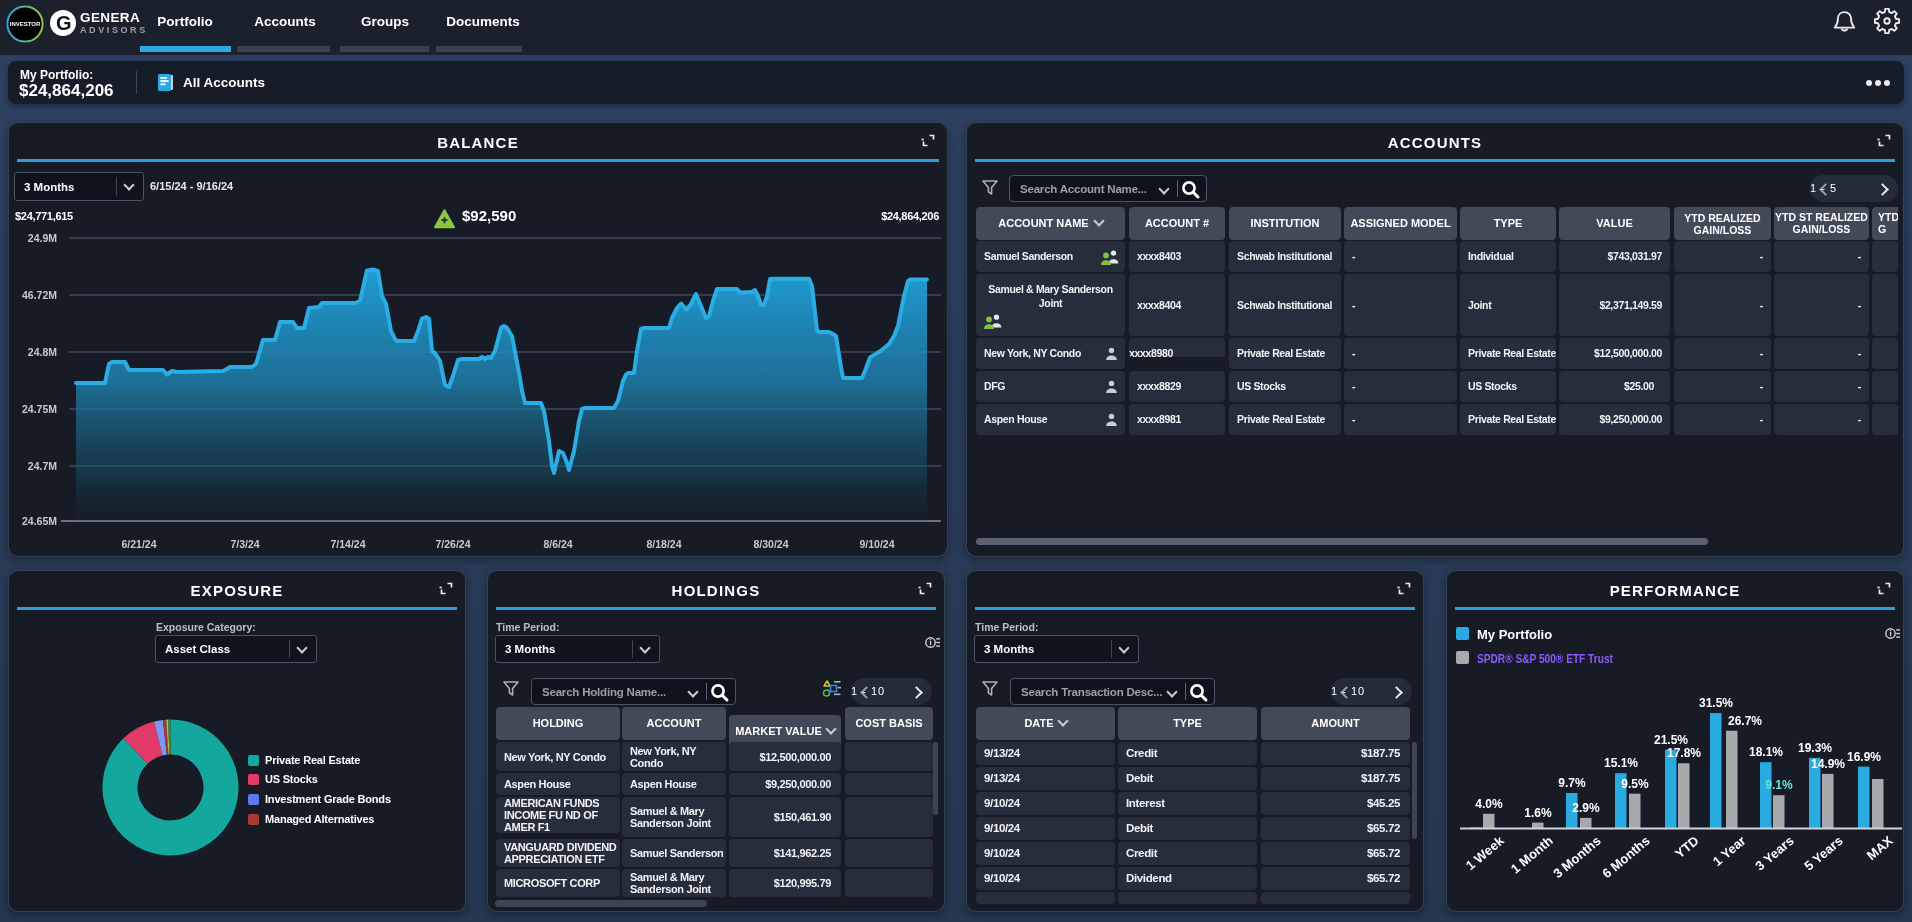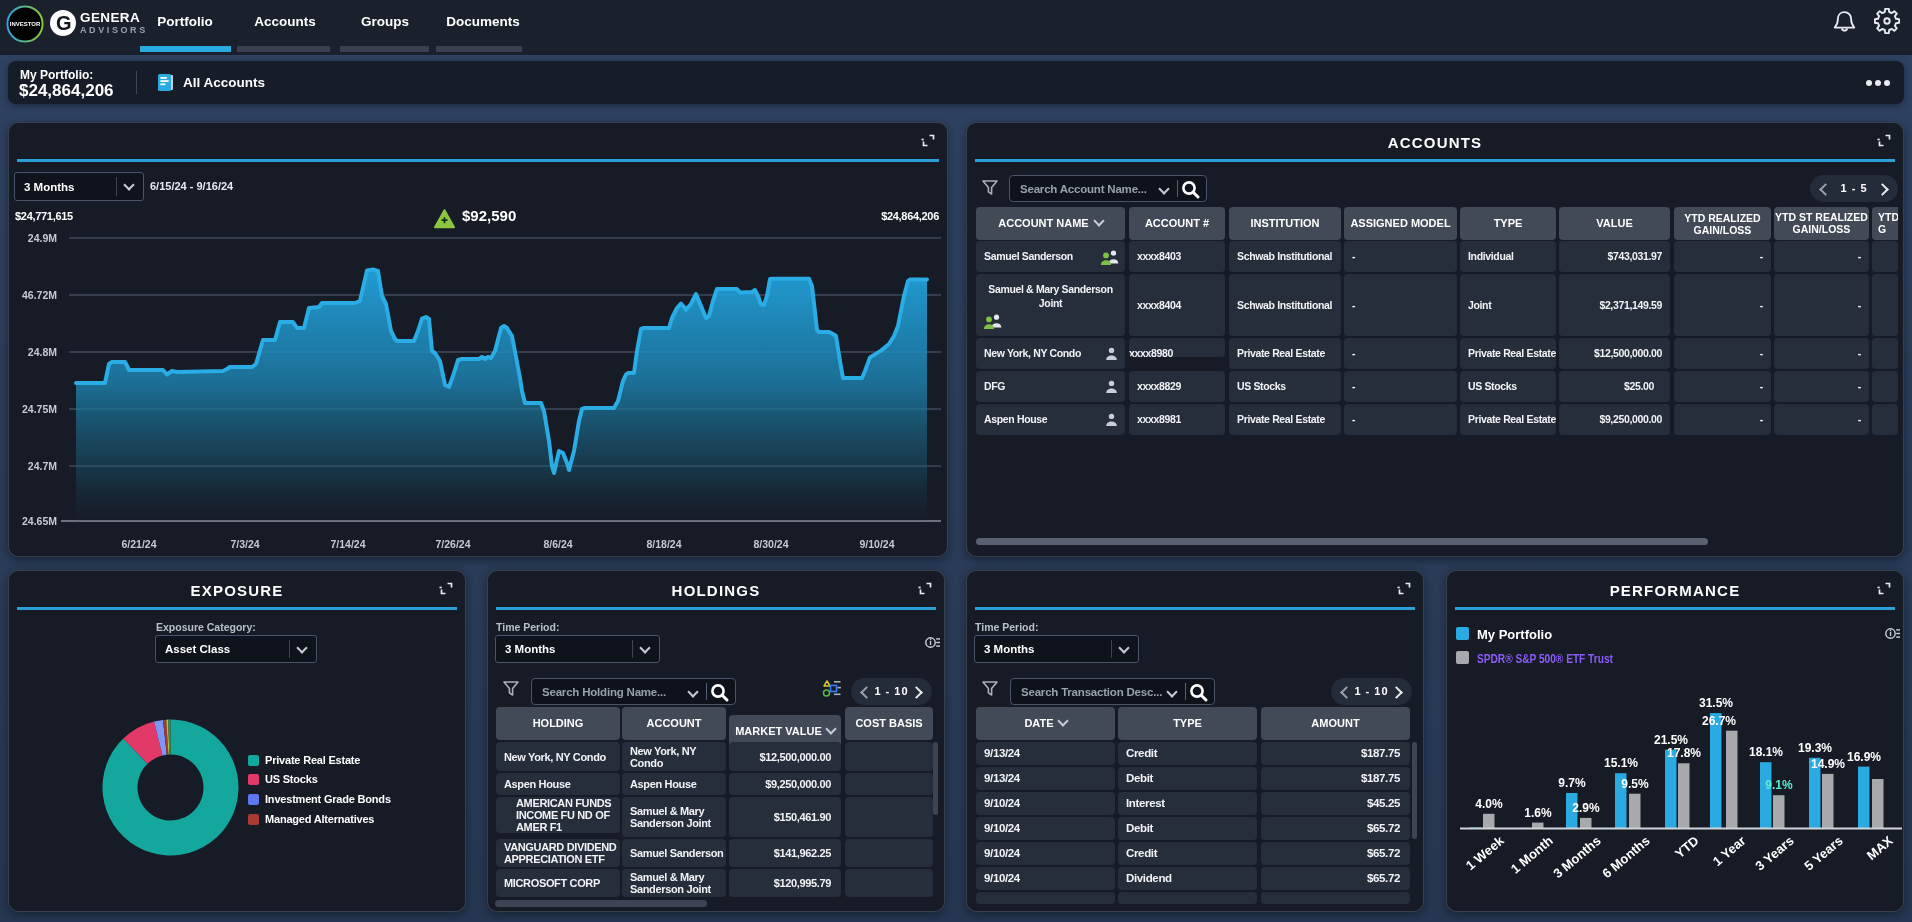--- a/index.html
+++ b/index.html
@@ -5,21 +5,21 @@
 
 .panel{position:absolute;background:#161b26;box-sizing:border-box;border-radius:10px;border:1px solid rgba(145,160,180,.28);box-shadow:0 3px 9px rgba(5,10,18,.45)}
 .ptitle{position:absolute;left:0;right:0;top:11px;text-align:center;font-size:15px;font-weight:bold;color:#fff;letter-spacing:1.2px}
 .prule{position:absolute;left:8px;right:8px;top:36px;height:3px;background:#2d9fd8}
 .exic{position:absolute}
 .sel{position:absolute;background:#0e131c;border:1px solid #4a5468;border-radius:3px;color:#fff;font-weight:bold}
 .chev{position:absolute;width:6px;height:6px;border:solid #c7ccd4;border-width:0 2px 2px 0;transform:rotate(45deg)}
 .sbox{position:absolute;background:#0d121b;border:1px solid #4a5468;border-radius:4px;box-sizing:border-box}
 .ph{position:absolute;left:10px;top:50%;transform:translateY(-50%);color:#98a0ab;font-weight:bold;font-size:11.5px;letter-spacing:-.2px;white-space:nowrap}
 .pager{position:absolute;height:27px;background:#242b39;border-radius:14px;color:#fff}
-.pgt{position:absolute;left:0;right:0;top:7px;text-align:center;font-size:11px;font-weight:bold;letter-spacing:1px}
+.pgt{position:absolute;left:0;right:0;top:7px;font-size:11px;font-weight:normal;letter-spacing:1px}
 .hcell{position:absolute;background:#424a58;border-radius:4px;color:#fff;font-weight:bold;text-align:center;white-space:nowrap;overflow:hidden}
 .rcell{position:absolute;background:#262d3b;border-radius:4px;color:#f2f4f7;font-weight:bold;overflow:hidden;letter-spacing:-.35px}
 .lbl{position:absolute;font-weight:bold;white-space:nowrap}
 </style></head><body>
 <div class="abs" style="left:0;top:0;width:1912px;height:55px;background:#1a212d"></div>
 <svg class="abs" style="left:5px;top:4px" width="40" height="40" viewBox="0 0 40 40">
 <defs>
       <linearGradient id="ringg" x1="0" y1="0" x2="1" y2="0">
         <stop offset="0" stop-color="#2ba6df"></stop>
         <stop offset="1" stop-color="#8cc63f"></stop>
@@ -58,20 +58,21 @@
 <rect x="3" y="1" width="13" height="17" rx="1.5" fill="#29abe2"></rect>
 <rect x="5.4" y="4" width="6.4" height="1.8" fill="#fff"></rect>
     <rect x="5.4" y="7.2" width="8.2" height="1.8" fill="#fff"></rect>
     <rect x="5.4" y="10.4" width="5" height="1.8" fill="#fff"></rect>
   </svg>
 <div class="lbl" style="left:183px;top:75px;font-size:13.5px;color:#fff">All Accounts</div>
 <div class="abs" style="left:1866px;top:80px;width:6px;height:6px;border-radius:50%;background:#e8ebef"></div>
 <div class="abs" style="left:1875px;top:80px;width:6px;height:6px;border-radius:50%;background:#e8ebef"></div>
 <div class="abs" style="left:1884px;top:80px;width:6px;height:6px;border-radius:50%;background:#e8ebef"></div>
 <div class="panel" style="left:8px;top:122px;width:940px;height:435px">
+    <div class="ptitle">BALANCE</div>
     <svg class="exic" style="right:10px;top:9px" width="17" height="17" viewBox="0 0 17 17">
       <g stroke="#e8ebef" stroke-width="1.7" fill="none">
         <path d="M9.5 3.5h4v4"></path>
         <path d="M3.5 9.5v4h4"></path>
         <path d="M1.5 7.5h2.2"></path>
       </g>
     </svg>
     <div class="prule"></div>
     <div class="sel" style="left:5px;top:49px;width:128px;height:27px">
       <span style="position:absolute;left:9px;top:50%;transform:translateY(-50%);font-size:11.5px">3 Months</span>
@@ -313,21 +314,21 @@
     <div class="hcell" style="left:241px;top:144px;width:112px;height:33px;font-size:11px;line-height:33px">MARKET VALUE <span class="chev" style="position:relative;display:inline-block;top:-2px;margin-left:2px"></span></div>
     <div class="hcell" style="left:357px;top:136px;width:88px;height:33px;font-size:11px;line-height:33px">COST BASIS</div>
     <div class="rcell" style="left:8px;top:171px;width:124px;height:29px;font-size:11px;line-height:12px;padding-left:8px;box-sizing:border-box;display:flex;align-items:center">New York, NY Condo</div>
     <div class="rcell" style="left:134px;top:171px;width:104px;height:29px;font-size:11px;line-height:12px;padding-left:8px;box-sizing:border-box;display:flex;align-items:center">New York, NY Condo</div>
     <div class="rcell" style="left:241px;top:171px;width:112px;height:29px;font-size:11px;display:flex;align-items:center;justify-content:flex-end;padding-right:10px;box-sizing:border-box">$12,500,000.00</div>
     <div class="rcell" style="left:357px;top:171px;width:88px;height:29px"></div>
     <div class="rcell" style="left:8px;top:202px;width:124px;height:22px;font-size:11px;line-height:12px;padding-left:8px;box-sizing:border-box;display:flex;align-items:center">Aspen House</div>
     <div class="rcell" style="left:134px;top:202px;width:104px;height:22px;font-size:11px;line-height:12px;padding-left:8px;box-sizing:border-box;display:flex;align-items:center">Aspen House</div>
     <div class="rcell" style="left:241px;top:202px;width:112px;height:22px;font-size:11px;display:flex;align-items:center;justify-content:flex-end;padding-right:10px;box-sizing:border-box">$9,250,000.00</div>
     <div class="rcell" style="left:357px;top:202px;width:88px;height:22px"></div>
-    <div class="rcell" style="left:8px;top:226px;width:124px;height:36px;font-size:11px;line-height:12px;padding-left:20px;box-sizing:border-box;display:flex;align-items:center">AMERICAN FUNDS INCOME FU ND OF AMER F1</div>
+    <div class="rcell" style="left:8px;top:226px;width:124px;height:36px;font-size:11px;line-height:12px;padding-left:8px;box-sizing:border-box;display:flex;align-items:center">AMERICAN FUNDS INCOME FU ND OF AMER F1</div>
     <div class="rcell" style="left:134px;top:226px;width:104px;height:40px;font-size:11px;line-height:12px;padding-left:8px;box-sizing:border-box;display:flex;align-items:center">Samuel &amp; Mary Sanderson Joint</div>
     <div class="rcell" style="left:241px;top:226px;width:112px;height:40px;font-size:11px;display:flex;align-items:center;justify-content:flex-end;padding-right:10px;box-sizing:border-box">$150,461.90</div>
     <div class="rcell" style="left:357px;top:226px;width:88px;height:40px"></div>
     <div class="rcell" style="left:8px;top:268px;width:124px;height:28px;font-size:11px;line-height:12px;padding-left:8px;box-sizing:border-box;display:flex;align-items:center">VANGUARD DIVIDEND APPRECIATION ETF</div>
     <div class="rcell" style="left:134px;top:268px;width:104px;height:28px;font-size:11px;line-height:12px;padding-left:8px;box-sizing:border-box;display:flex;align-items:center">Samuel Sanderson</div>
     <div class="rcell" style="left:241px;top:268px;width:112px;height:28px;font-size:11px;display:flex;align-items:center;justify-content:flex-end;padding-right:10px;box-sizing:border-box">$141,962.25</div>
     <div class="rcell" style="left:357px;top:268px;width:88px;height:28px"></div>
     <div class="rcell" style="left:8px;top:298px;width:124px;height:28px;font-size:11px;line-height:12px;padding-left:8px;box-sizing:border-box;display:flex;align-items:center">MICROSOFT CORP</div>
     <div class="rcell" style="left:134px;top:298px;width:104px;height:28px;font-size:11px;line-height:12px;padding-left:8px;box-sizing:border-box;display:flex;align-items:center">Samuel &amp; Mary Sanderson Joint</div>
     <div class="rcell" style="left:241px;top:298px;width:112px;height:28px;font-size:11px;display:flex;align-items:center;justify-content:flex-end;padding-right:10px;box-sizing:border-box">$120,995.79</div>
@@ -438,21 +439,21 @@
     </svg>
     <div class="lbl" style="left:12px;top:226px;width:60px;text-align:center;font-size:12px;color:#fff">4.0%</div>
     <div class="lbl" style="left:61px;top:235px;width:60px;text-align:center;font-size:12px;color:#fff">1.6%</div>
     <div class="lbl" style="left:95px;top:205px;width:60px;text-align:center;font-size:12px;color:#fff">9.7%</div>
     <div class="lbl" style="left:109px;top:230px;width:60px;text-align:center;font-size:12px;color:#fff">2.9%</div>
     <div class="lbl" style="left:144px;top:185px;width:60px;text-align:center;font-size:12px;color:#fff">15.1%</div>
     <div class="lbl" style="left:158px;top:206px;width:60px;text-align:center;font-size:12px;color:#fff">9.5%</div>
     <div class="lbl" style="left:194px;top:162px;width:60px;text-align:center;font-size:12px;color:#fff">21.5%</div>
     <div class="lbl" style="left:207px;top:175px;width:60px;text-align:center;font-size:12px;color:#fff">17.8%</div>
     <div class="lbl" style="left:239px;top:125px;width:60px;text-align:center;font-size:12px;color:#fff">31.5%</div>
-    <div class="lbl" style="left:255px;top:143px;width:60px;text-align:left;font-size:12px;color:#fff">26.7%</div>
+    <div class="lbl" style="left:255px;top:143px;width:60px;text-align:right;font-size:12px;color:#fff">26.7%</div>
     <div class="lbl" style="left:289px;top:174px;width:60px;text-align:center;font-size:12px;color:#fff">18.1%</div>
     <div class="lbl" style="left:302px;top:207px;width:60px;text-align:center;font-size:12px;color:#5eead4">9.1%</div>
     <div class="lbl" style="left:338px;top:170px;width:60px;text-align:center;font-size:12px;color:#fff">19.3%</div>
     <div class="lbl" style="left:351px;top:186px;width:60px;text-align:center;font-size:12px;color:#fff">14.9%</div>
     <div class="lbl" style="left:387px;top:179px;width:60px;text-align:center;font-size:12px;color:#fff">16.9%</div>
     <div class="lbl" style="left:-26px;top:262px;width:76px;text-align:right;font-size:13px;color:#fff;transform:rotate(-40deg);transform-origin:right top">1 Week</div>
     <div class="lbl" style="left:23px;top:262px;width:76px;text-align:right;font-size:13px;color:#fff;transform:rotate(-40deg);transform-origin:right top">1 Month</div>
     <div class="lbl" style="left:71px;top:262px;width:76px;text-align:right;font-size:13px;color:#fff;transform:rotate(-40deg);transform-origin:right top">3 Months</div>
     <div class="lbl" style="left:120px;top:262px;width:76px;text-align:right;font-size:13px;color:#fff;transform:rotate(-40deg);transform-origin:right top">6 Months</div>
     <div class="lbl" style="left:169px;top:262px;width:76px;text-align:right;font-size:13px;color:#fff;transform:rotate(-40deg);transform-origin:right top">YTD</div>

